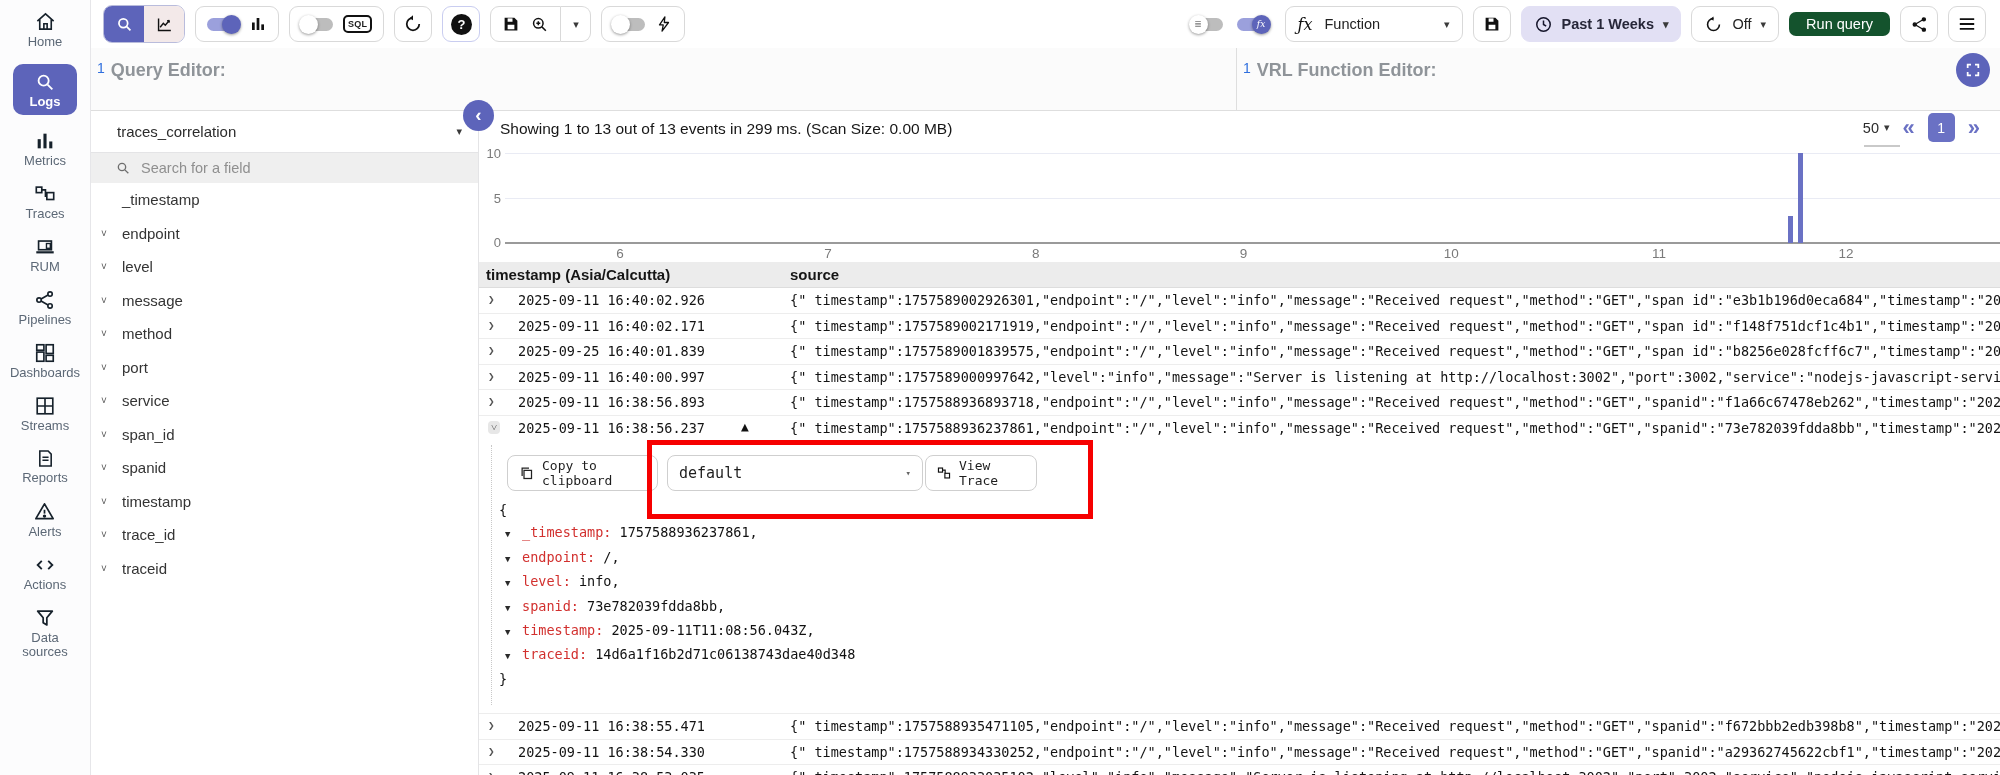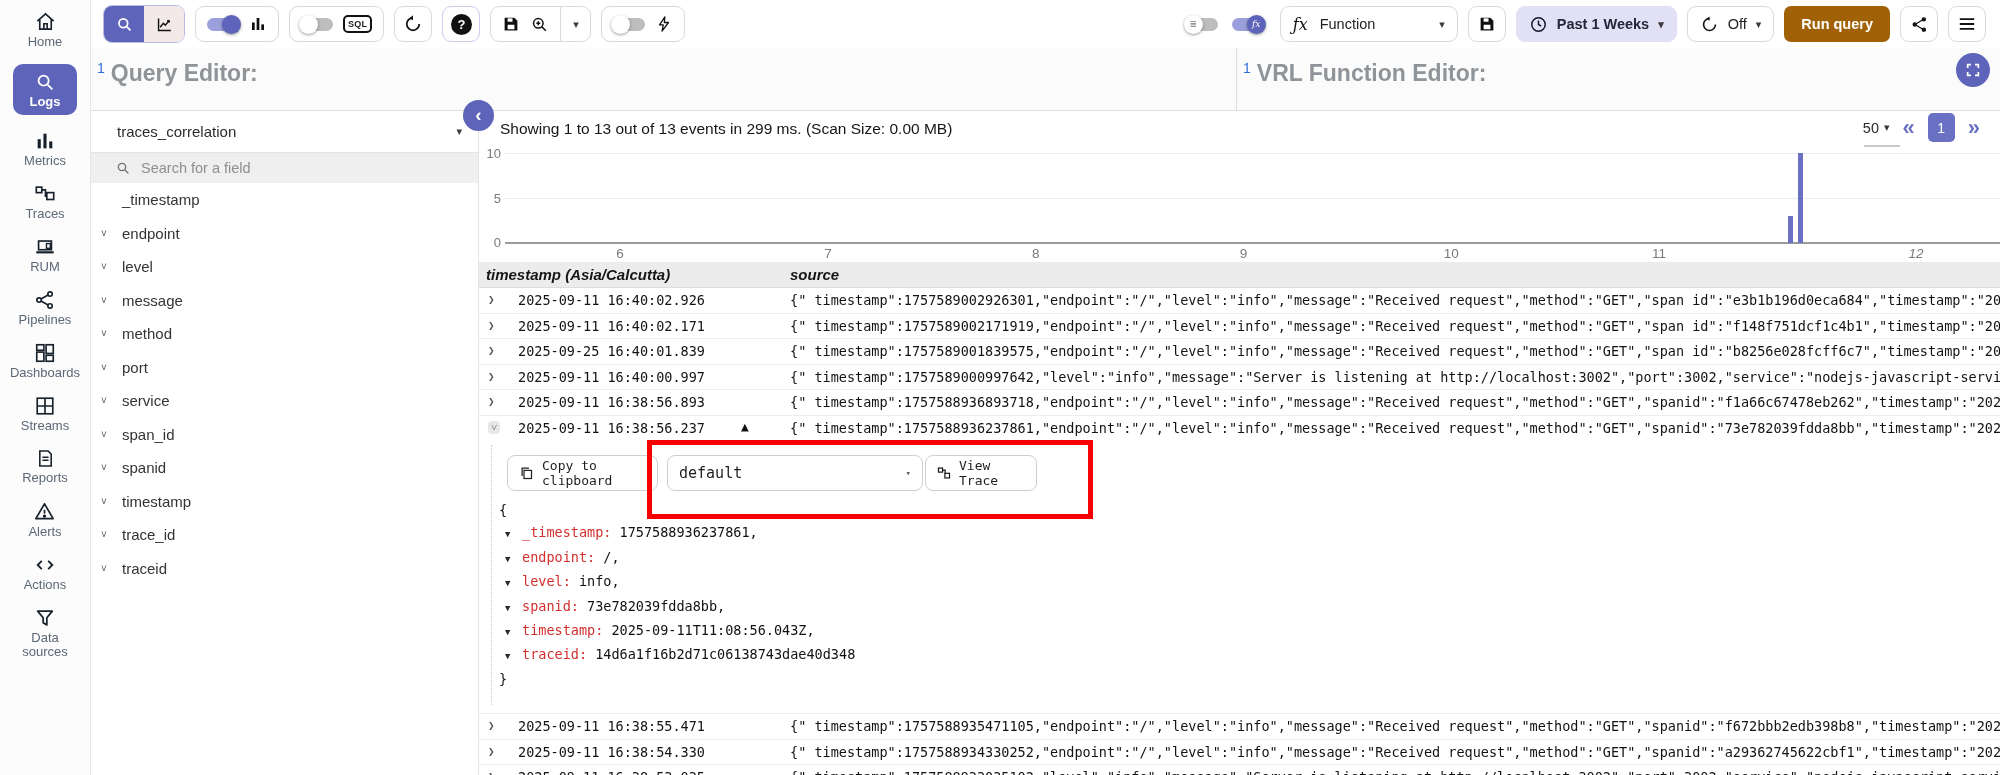--- a/index.html
+++ b/index.html
@@ -33,33 +33,33 @@
                  background:#fff;box-shadow:0 1px 3px rgba(0,0,0,.4);display:grid;place-items:center;}
   .toggle.on{background:#9ba0dc;}
   .toggle.on .thumb{left:auto;right:-2px;background:#5D64BA;}
   .sqlbadge{border:2px solid #111;border-radius:5px;font-size:9px;font-weight:700;padding:2px 3px;letter-spacing:.3px;}
   .helpdot{width:21px;height:21px;border-radius:50%;background:#111;color:#fff;font-weight:700;
            font-size:13px;display:grid;place-items:center;}
   .caret{font-size:11px;color:#3a3a3a;}
   .dropdown{border:1px solid #d9d9d9;border-radius:9px;height:36px;display:flex;align-items:center;
             gap:9px;padding:0 12px;background:#fff;box-sizing:border-box;font-size:14.5px;color:#222;}
   .timerange{background:#E2E0F4;border:1px solid #E2E0F4;font-weight:600;color:#262638;}
-  .runbtn{background:#a16207;color:#fff;border-radius:7px;height:36px;padding:0 17px;font-weight:700;
+  .runbtn{background:#14532d;color:#fff;border-radius:7px;height:24px;padding:0 17px;font-weight:400;
           font-size:14.5px;display:grid;place-items:center;}
   .fxserif{font-family:"DejaVu Serif",serif;font-style:italic;font-size:16px;color:#111;}
   .fxthumb{font-family:"DejaVu Serif",serif;font-style:italic;font-size:9px;color:#fff;}
 
   
   #editors{position:absolute;left:91px;top:48px;width:1909px;height:63px;background:#fbfbfb;
            border-bottom:1px solid #dedede;display:flex;box-sizing:border-box;}
   .editor{padding:12px 0 0 6px;box-sizing:border-box;position:relative;}
   .editor-q{width:1146px;border-right:1px solid #dedede;}
   .editor-v{flex:1;}
   .gutter{color:#2F6FDE;font-size:14px;display:inline-block;vertical-align:top;margin-right:6px;}
-  .editor-label{color:#8f9499;font-size:23px;font-weight:600;display:inline-block;text-align:center;}
+  .editor-label{color:#8f9499;font-size:18px;font-weight:600;display:inline-block;text-align:center;}
   .fsbtn{position:absolute;right:10px;top:5px;width:34px;height:34px;border-radius:50%;
          background:#5D64BA;display:grid;place-items:center;}
 
   
   #fields-panel{position:absolute;left:91px;top:111px;width:388px;height:664px;background:#fff;
                 border-right:1px solid #e4e4e6;box-sizing:border-box;}
   #stream-row{height:41px;border-bottom:1px solid #e4e4e6;display:flex;align-items:center;
               padding:0 16px 0 26px;justify-content:space-between;font-size:15px;color:#2c2c2c;}
   #field-search{height:30px;background:#efefef;display:flex;align-items:center;gap:8px;padding:0 0 0 24px;}
   #field-search input{border:none;background:transparent;outline:none;font-size:14.5px;color:#444;
@@ -87,21 +87,21 @@
   #histogram{position:absolute;left:0;top:39px;width:1521px;height:112px;}
   .gline{position:absolute;left:26px;right:0;height:1px;background:#e9ebf4;}
   #gaxis{position:absolute;left:26px;right:0;top:92px;height:2px;background:#9a9a9a;}
   .ylab{position:absolute;left:0;width:22px;text-align:right;font-size:13px;color:#7a7a7a;}
   .xtick{position:absolute;top:96px;font-size:13.5px;color:#7a7a7a;transform:translateX(-50%);}
   .hbar{position:absolute;width:4.5px;background:#6A71C4;}
 
   
   #logtable{position:absolute;left:0;top:151px;width:1521px;}
   #thead{height:25px;background:#ececec;display:flex;align-items:center;font-size:15px;
-         font-weight:700;color:#161616;border-bottom:1px solid #ddd;font-style:italic;}
+         font-weight:700;color:#161616;border-bottom:1px solid #ddd;}
   .th-ts{padding-left:7px;width:304px;box-sizing:border-box;}
   .logrow{height:25.5px;position:relative;border-bottom:1px solid #ededed;font-size:13.5px;
           white-space:nowrap;box-sizing:border-box;}
   .logrow .rchev{position:absolute;left:9px;top:5px;font-size:11px;color:#555;}
   .logrow .rchev.open{background:#e7e7e7;border-radius:4px;padding:0 3px;}
   .logrow .rts{position:absolute;left:39px;top:4px;color:#131313;}
   .logrow .rsrc{position:absolute;left:311px;right:0;top:4px;overflow:hidden;color:#131313;}
   .uparrow{position:absolute;left:262px;top:3px;font-size:13px;color:#111;}
 
   
@@ -502,21 +502,21 @@
       <span class="ylab" style="top:-4px;">10</span>
       <span class="ylab" style="top:41px;">5</span>
       <span class="ylab" style="top:85px;">0</span>
       <div id="xticks">
           <span class="xtick" style="left: 141.134px;">6</span>
           <span class="xtick" style="left: 348.934px;">7</span>
           <span class="xtick" style="left: 556.734px;">8</span>
           <span class="xtick" style="left: 764.534px;">9</span>
           <span class="xtick" style="left: 972.334px;">10</span>
           <span class="xtick" style="left: 1180.13px;">11</span>
-          <span class="xtick" style="left: 1437px; font-style: italic;">12</span>
+          <span class="xtick" style="left: 1367px;">12</span>
         </div>
       <div id="hist-bars">
           <div class="hbar" style="left: 1309.05px; top: 66px; height: 27px;"></div>
           <div class="hbar" style="left: 1319.44px; top: 3px; height: 90px;"></div>
         </div>
     </div>
 
     <div id="logtable">
       <div id="thead">
         <span class="th-ts">timestamp (Asia/Calcutta)</span>

